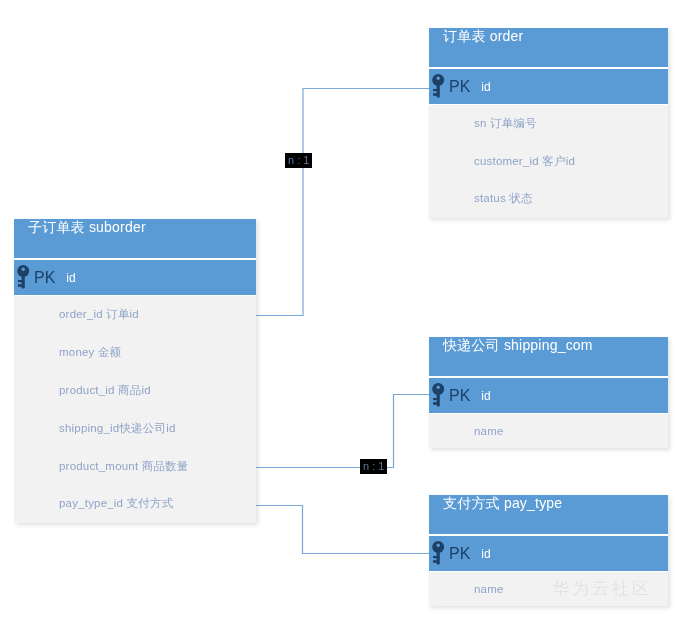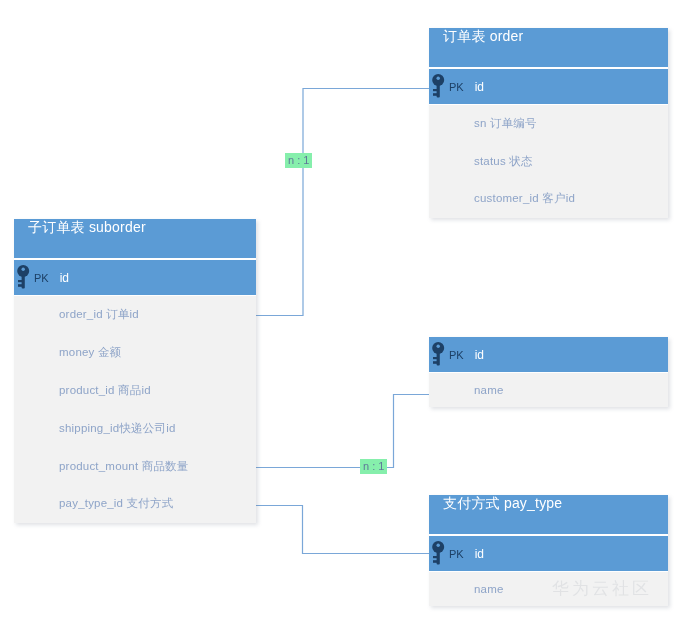--- a/index.html
+++ b/index.html
@@ -50,21 +50,21 @@
     left: 2px;
     top: 50%;
     transform: translateY(-50%);
     width: 15px;
     height: 27px;
     display: block;
   }
   .pk-tag {
     margin-left: 20px;
     color: #1d4066;
-    font-size: 11px;
+    font-size: 16px;
   }
   .pk-field {
     margin-left: 11px;
     color: #ffffff;
     font-size: 12px;
   }
   .entity-body { background: #f2f2f2; }
   .entity-body .row {
     height: var(--rh, 38px);
     display: flex;
@@ -73,21 +73,21 @@
     color: #8ea4c8;
     font-size: 11.5px;
     letter-spacing: 0.2px;
   }
   #t-order      { left: 429px; top: 28px;  width: 239px; --rh: 37.6px; }
   #t-suborder   { left: 14px;  top: 219px; width: 242px; --rh: 37.8px; }
   #t-shipping   { left: 429px; top: 337px; width: 239px; --rh: 34px; }
   #t-paytype    { left: 429px; top: 495px; width: 239px; --rh: 34px; }
   .conn-label {
     position: absolute;
-    background: #86efac;
+    background: #000000;
     padding: 0 3px;
     font-size: 11px;
     color: #5f7899;
     line-height: 15px;
   }
   #conn-label-0 { left: 285px; top: 153px; }
   #conn-label-1 { left: 360px; top: 459px; }
   .watermark {
     position: absolute;
     left: 552px;
@@ -124,22 +124,22 @@
         <circle cx="7.2" cy="4.7" r="1.7" fill="#5b9bd5"></circle>
         <rect x="5.6" y="11" width="3.2" height="13" rx="1" fill="#1d4066"></rect>
         <rect x="2" y="15.5" width="4" height="2.2" fill="#1d4066"></rect>
         <rect x="2" y="19.7" width="4" height="2.6" fill="#1d4066"></rect>
       </svg>
       <span class="pk-tag">PK</span>
       <span class="pk-field">id</span>
     </div>
     <div class="entity-body">
       <div class="row">sn 订单编号</div>
+      <div class="row">customer_id 客户id</div>
       <div class="row">status 状态</div>
-      <div class="row">customer_id 客户id</div>
     </div>
   </div>
 
   <div class="entity" id="t-suborder">
     <div class="entity-header">
       <span>子订单表 suborder</span>
     </div>
     <div class="pk-row">
       <svg class="key-icon" viewBox="0 0 15 27">
         <circle cx="7.2" cy="6.5" r="6" fill="#1d4066"></circle>
@@ -155,20 +155,23 @@
       <div class="row">order_id 订单id</div>
       <div class="row">money 金额</div>
       <div class="row">product_id 商品id</div>
       <div class="row">shipping_id快递公司id</div>
       <div class="row">product_mount 商品数量</div>
       <div class="row">pay_type_id 支付方式</div>
     </div>
   </div>
 
   <div class="entity" id="t-shipping">
+    <div class="entity-header">
+      <span>快递公司 shipping_com</span>
+    </div>
     <div class="pk-row">
       <svg class="key-icon" viewBox="0 0 15 27">
         <circle cx="7.2" cy="6.5" r="6" fill="#1d4066"></circle>
         <circle cx="7.2" cy="4.7" r="1.7" fill="#5b9bd5"></circle>
         <rect x="5.6" y="11" width="3.2" height="13" rx="1" fill="#1d4066"></rect>
         <rect x="2" y="15.5" width="4" height="2.2" fill="#1d4066"></rect>
         <rect x="2" y="19.7" width="4" height="2.6" fill="#1d4066"></rect>
       </svg>
       <span class="pk-tag">PK</span>
       <span class="pk-field">id</span>

